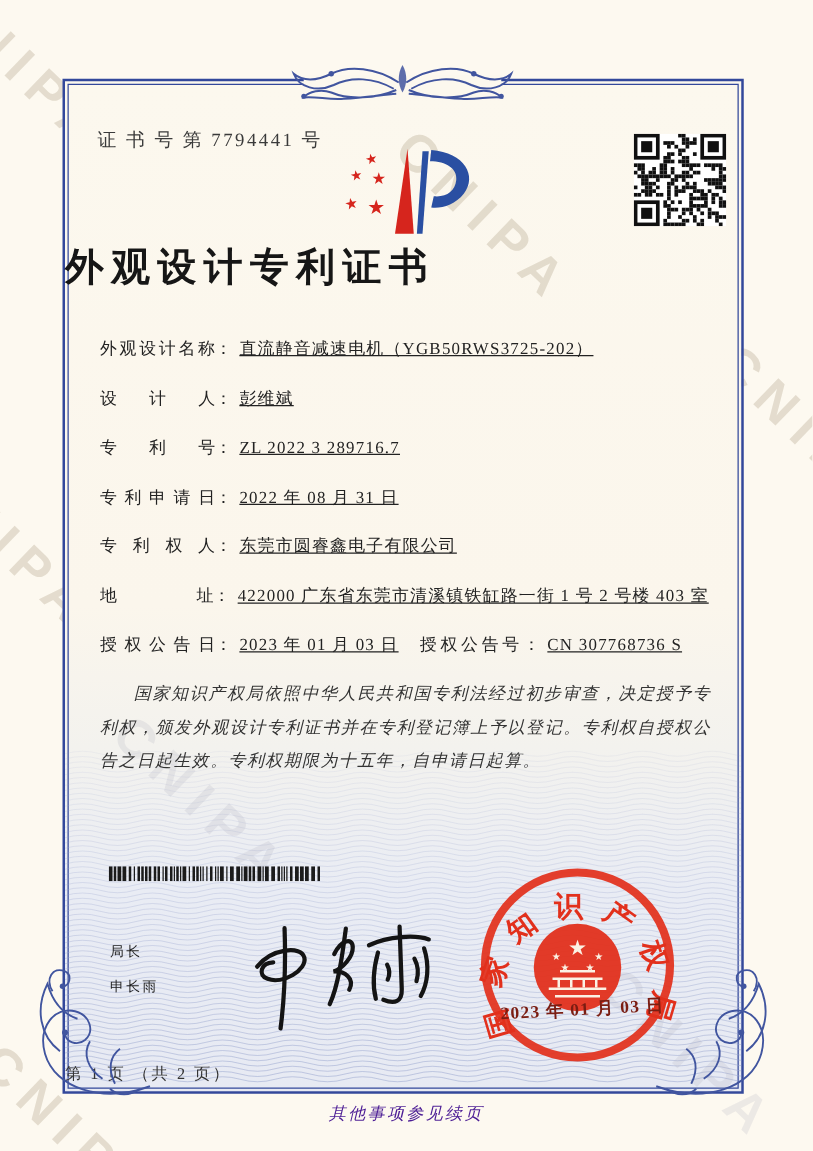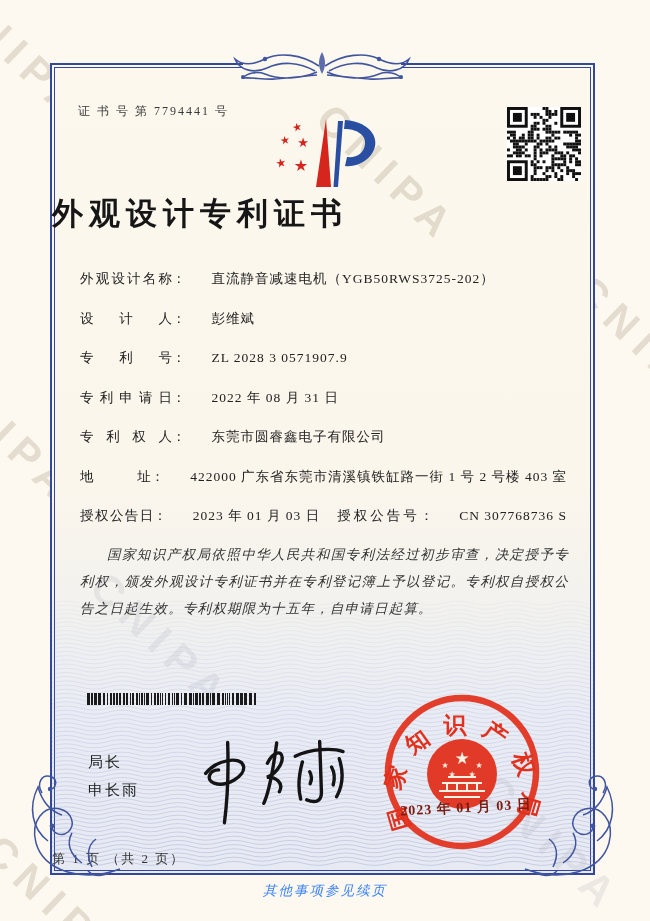--- a/index.html
+++ b/index.html
@@ -15,60 +15,60 @@
 
   
   .frame{position:absolute;left:50px;top:63px;width:545px;height:812px;z-index:2;
          border:2px solid var(--border-blue,#33489b);box-sizing:border-box;
          background:linear-gradient(180deg,#fcf8ee 0%,#fbf6ec 52%,#f3f2ee 66%,#e9ecf4 80%,#e7eaf3 100%);}
   .frame-inner{position:absolute;left:2px;top:2px;right:2px;bottom:2px;
          border:1px solid var(--border-blue,#33489b);}
   .guilloche{position:absolute;left:0;top:0;z-index:1;pointer-events:none;}
   .content{position:absolute;left:0;top:0;width:100%;height:100%;z-index:3;color:#232323;}
 
-  .cert-no{position:absolute;left:26px;top:38px;font-size:12px;letter-spacing:2px;color:#3a3a3a;}
+  .cert-no{position:absolute;left:26px;top:38px;font-size:15px;letter-spacing:2px;color:#3a3a3a;}
 
   .logo{position:absolute;left:212px;top:46px;}
   .qr{position:absolute;left:455px;top:42px;}
 
   .title{position:absolute;left:0;top:128px;width:100%;text-align:left;margin:0;
          font-size:31px;font-weight:700;letter-spacing:6px;color:#161616;font-family:Liberation Mono, monospace;}
 
   .fields{position:absolute;left:28px;top:205px;width:487px;font-size:13.5px;}
   .frow{display:flex;align-items:baseline;height:22px;margin-bottom:17.5px;white-space:nowrap;}
   .lbl{display:flex;justify-content:space-between;width:92px;color:#222;}
   .colon{margin:0 2px 0 0;}
-  .val{margin-left:24px;letter-spacing:1px;color:#222;}
+  .val{margin-left:4px;letter-spacing:1px;color:#222;text-decoration:underline;}
   .lbl2{margin-left:17px;letter-spacing:3px;}
 
   .paras{position:absolute;left:28px;top:476px;width:489px;font-size:13.5px;line-height:27px;
          font-style:italic;letter-spacing:1.2px;color:#333;}
   .paras p{margin:0;text-indent:2em;text-align:justify;}
 
   .barcode{position:absolute;left:35px;top:628px;}
 
   .officer{position:absolute;left:36px;top:683px;font-family:"Liberation Sans","DejaVu Sans",sans-serif;
-           font-size:15px;color:#1c1c1c;letter-spacing:2px;line-height:28px;}
+           font-size:11px;color:#1c1c1c;letter-spacing:2px;line-height:28px;}
   .signature{position:absolute;left:136px;top:668px;transform:rotate(-2deg);}
 
   .seal{position:absolute;left:328px;top:623px;}
   .seal-date{position:absolute;left:343px;top:734px;width:142px;text-align:center;
              font-size:14px;font-weight:700;letter-spacing:1px;color:var(--seal-date,#7a1d12);
              transform:rotate(-3deg);white-space:nowrap;}
 
   .page-num{position:absolute;left:0;top:785px;width:100%;text-align:left;
             font-size:13px;letter-spacing:2px;color:#333;}
 
   .ornament-top{position:absolute;left:175px;top:-19px;z-index:4;}
   .corner{position:absolute;z-index:4;}
   .corner-left{left:-32px;bottom:-8px;}
   .corner-right{right:-32px;bottom:-8px;transform:scaleX(-1);}
 
   .continuation{position:absolute;left:0;top:882px;width:100%;text-align:center;z-index:2;
-                font-size:13.5px;font-style:italic;letter-spacing:2px;color:#3b82f6;}
+                font-size:13.5px;font-style:italic;letter-spacing:2px;color:#4c1d95;}
 </style>
 </head>
 <body>
 
 <div class="page">
 
   <span class="wm" style="left:-30px;top:-25px;">CNIPA</span>
   <span class="wm" style="left:-42px;top:356px;">CNIPA</span>
   <span class="wm" style="left:598px;top:266px;">CNIPA</span>
   <span class="wm" style="left:8px;top:826px;">CNIPA</span>
@@ -408,21 +408,21 @@
             <span class="colon">：</span>
           <span class="val">彭维斌</span>
         </div>
         <div class="frow">
           <span class="lbl">
               <span>专</span>
               <span>利</span>
               <span>号</span>
             </span>
             <span class="colon">：</span>
-          <span class="val">ZL 2028 3 0571907.9</span>
+          <span class="val">ZL 2022 3 289716.7</span>
         </div>
         <div class="frow">
           <span class="lbl">
               <span>专</span>
               <span>利</span>
               <span>申</span>
               <span>请</span>
               <span>日</span>
             </span>
             <span class="colon">：</span>

